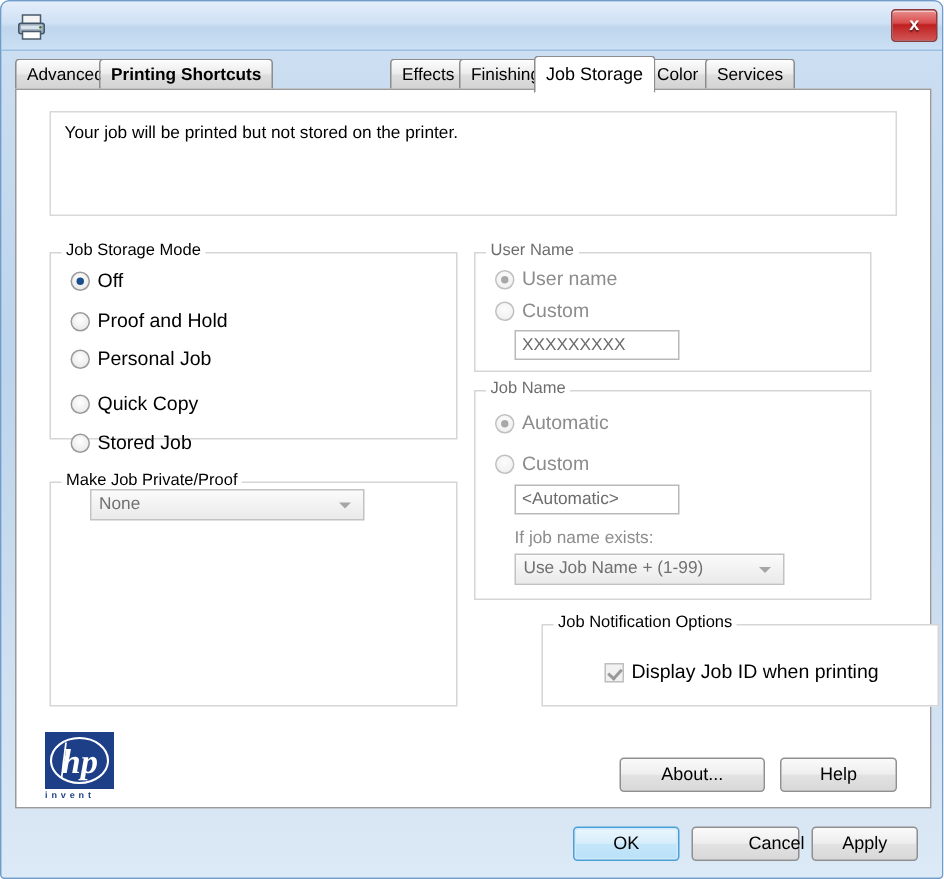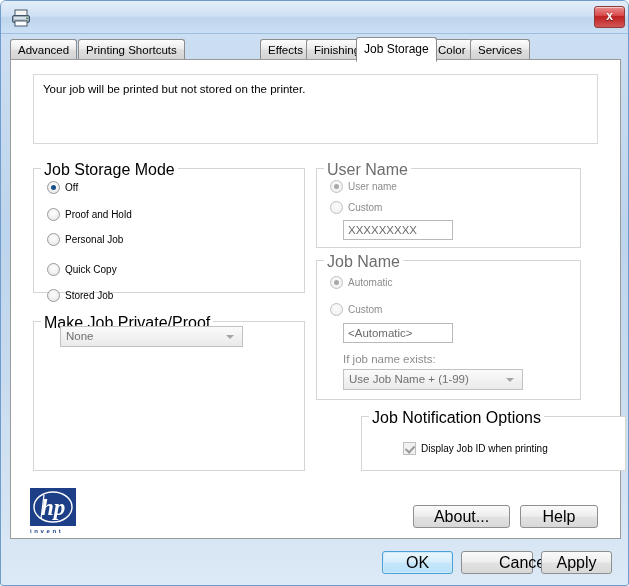--- a/index.html
+++ b/index.html
@@ -131,21 +131,21 @@
     box-sizing: border-box;
     border: 1px solid #d5d5d5;
     background: #ffffff;
   }
   .group-title {
     position: absolute;
     top: -8px;
     left: 7px;
     background: #ffffff;
     padding: 0 3px;
-    font-size: 16px;
+    font-size: 11px;
     color: #000;
     white-space: nowrap;
   }
   .group-title.dim { color: #6d6d6d; }
 
   
   .radio-row {
     position: absolute;
     left: 13px;
     height: 16px;
@@ -170,21 +170,21 @@
     left: 3px; top: 3px;
     width: 5px; height: 5px;
     border-radius: 50%;
     background: #1a4e8a;
   }
   .radio.dim {
     border-color: #c0c0c0;
     background: radial-gradient(circle at 50% 38%, #fcfcfc 0%, #f4f4f4 55%, #ececec 100%);
   }
   .radio.dim.checked::after { background: #a8a8a8; }
-  .radio-label { font-size: 10px; color: #000; text-align: center; }
+  .radio-label { font-size: 13px; color: #000; text-align: center; }
   .radio-label.dim { color: #8c8c8c; }
 
   
   .textbox {
     position: absolute;
     box-sizing: border-box;
     height: 20px;
     line-height: 18px;
     background: #ffffff;
     border: 1px solid #ababab;
@@ -278,21 +278,21 @@
     font-weight: bold;
   }
 
   
   .btn {
     position: absolute;
     box-sizing: border-box;
     height: 23px;
     line-height: 21px;
     text-align: center;
-    font-size: 16px;
+    font-size: 12px;
     color: #000;
     background: linear-gradient(to bottom, #fafafa 0%, #eeeeee 48%, #e2e2e2 52%, #d8d8d8 100%);
     border: 1px solid #8f8f8f;
     border-radius: 3px;
     cursor: pointer;
     white-space: nowrap;
   }
   .btn.default {
     background: linear-gradient(to bottom, #eaf6fd 0%, #d7eefb 48%, #c4e6fa 52%, #b9e1f9 100%);
     border: 1px solid #4ca0d4;
@@ -321,21 +321,21 @@
         <circle cx="17" cy="10.2" r="0.9" fill="#3a7a3a"></circle>
       </svg>
     </span>
     <div id="close-button">
       <span class="x">x</span>
     </div>
   </div>
 
   <div id="tabstrip">
     <div class="tab" style="left:0px;">Advanced</div>
-    <div class="tab" style="left:68px;">Printing Shortcuts</div>
+    <div class="tab" style="left:56px;font-weight:bold;">Printing Shortcuts</div>
     <div class="tab" style="left:250px;">Effects</div>
     <div class="tab" style="left:296px;">Finishing</div>
     <div class="tab active" style="left:346px;">Job Storage</div>
     <div class="tab" style="left:420px;">Color</div>
     <div class="tab" style="left:460px;">Services</div>
   </div>
 
   <div id="page">
 
     <div id="info-box">

